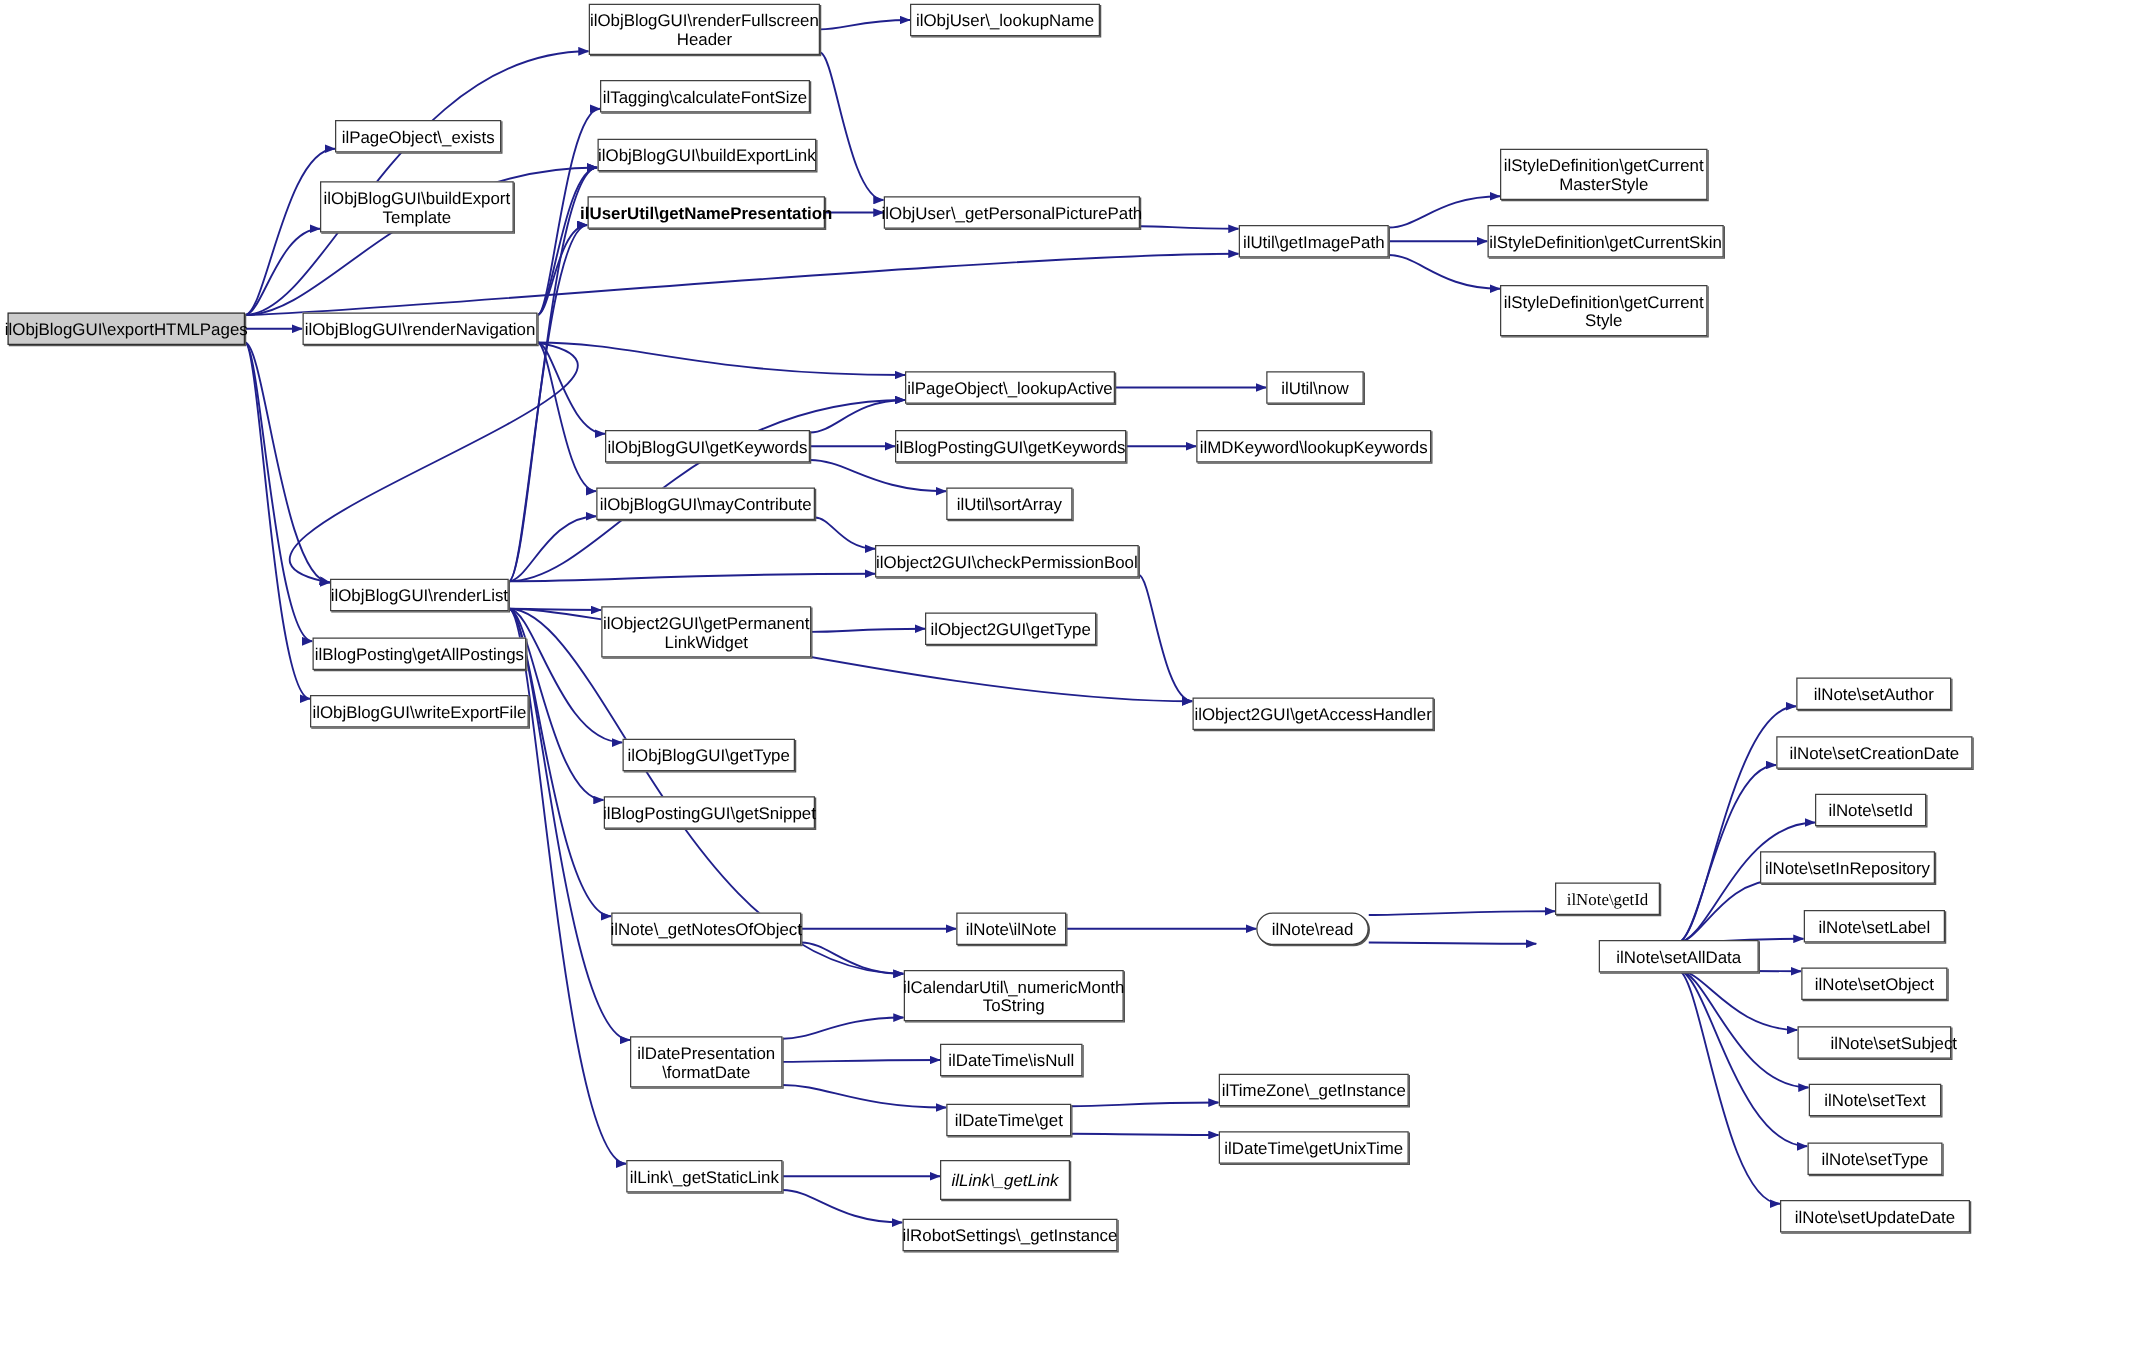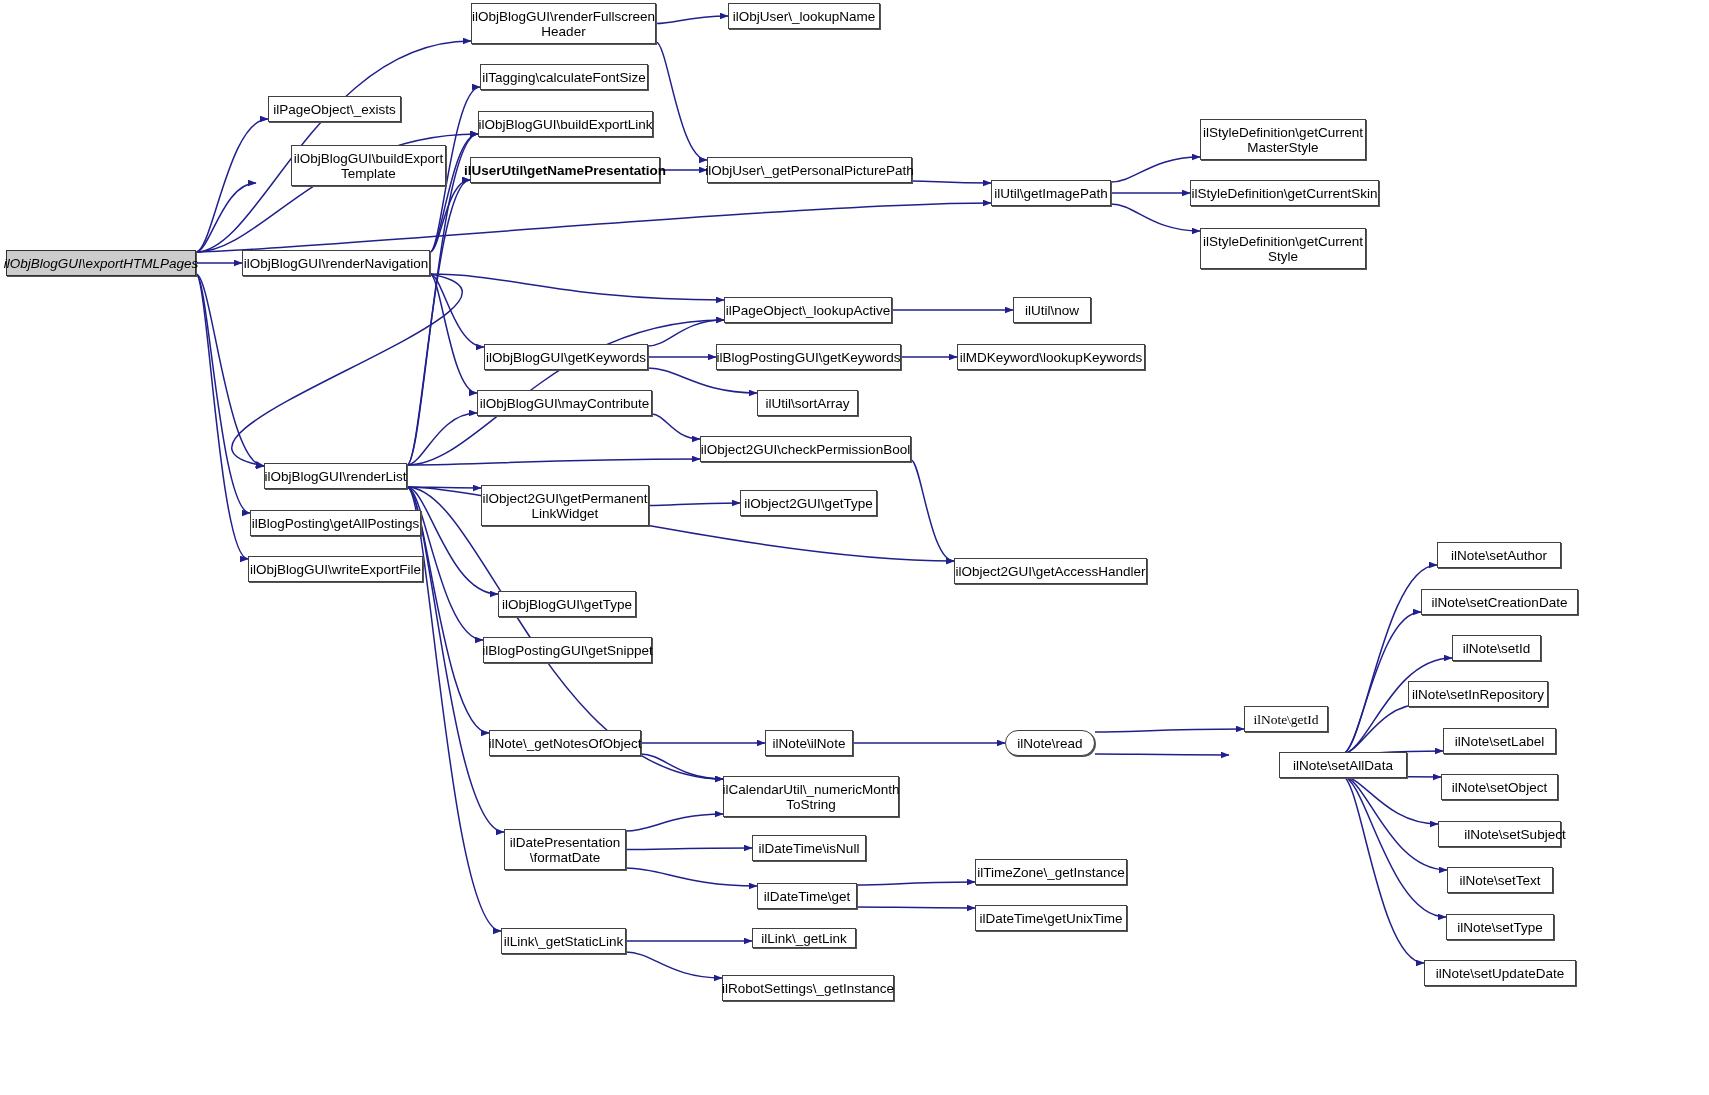--- a/index.html
+++ b/index.html
@@ -35,21 +35,20 @@
     align-items: center;
     justify-content: center;
     text-align: center;
     white-space: pre-line;
     box-shadow: 1px 1px 0 0 #555555;
     z-index: 2;
   }
   .node.root {
     background: #cccccc;
     border: 1px solid #303030;
-    font-style: italic;
   }
 </style>
 </head>
 <body>
 
 <div id="canvas">
   <svg id="edges" viewBox="0 0 1709 1095" xmlns="http://www.w3.org/2000/svg">
     <defs>
       <marker id="arrowhead" markerWidth="9" markerHeight="7" refX="8.4" refY="3.5" orient="auto" markerUnits="userSpaceOnUse">
         <polygon points="0 0, 9 3.5, 0 7" fill="#20208c"></polygon>
@@ -120,21 +119,21 @@
         <path d="M1342,776 C1369.225,776 1386.55,777 1441,777" fill="none" stroke="#20208c" stroke-width="1.5" marker-end="url(#arrowhead)"></path>
         <path d="M1342,776 C1364.176,776 1385.2,824 1438,824" fill="none" stroke="#20208c" stroke-width="1.5" marker-end="url(#arrowhead)"></path>
         <path d="M1342,776 C1366.255,776 1389.25,870 1447,870" fill="none" stroke="#20208c" stroke-width="1.5" marker-end="url(#arrowhead)"></path>
         <path d="M1342,776 C1366.024,776 1388.8,917 1446,917" fill="none" stroke="#20208c" stroke-width="1.5" marker-end="url(#arrowhead)"></path>
         <path d="M1342,776 C1360.942,776 1378.9,963 1424,963" fill="none" stroke="#20208c" stroke-width="1.5" marker-end="url(#arrowhead)"></path>
       </g>
   </svg>
   <div id="node-layer">
       <div class="node root" style="left: 6px; top: 250px; width: 190px; height: 26px;">ilObjBlogGUI\exportHTMLPages</div>
       <div class="node" style="left: 268px; top: 96px; width: 133px; height: 26px;">ilPageObject\_exists</div>
-      <div class="node" style="left: 256px; top: 145px; width: 155px; height: 41px; margin-left: 35px;">ilObjBlogGUI\buildExport
+      <div class="node" style="left: 256px; top: 145px; width: 155px; height: 41px;">ilObjBlogGUI\buildExport
 Template</div>
       <div class="node" style="left: 242px; top: 250px; width: 188px; height: 26px;">ilObjBlogGUI\renderNavigation</div>
       <div class="node" style="left: 264px; top: 463px; width: 143px; height: 26px;">ilObjBlogGUI\renderList</div>
       <div class="node" style="left: 250px; top: 510px; width: 171px; height: 26px;">ilBlogPosting\getAllPostings</div>
       <div class="node" style="left: 248px; top: 556px; width: 175px; height: 26px;">ilObjBlogGUI\writeExportFile</div>
       <div class="node" style="left: 471px; top: 3px; width: 185px; height: 41px;">ilObjBlogGUI\renderFullscreen
 Header</div>
       <div class="node" style="left: 480px; top: 64px; width: 168px; height: 26px;">ilTagging\calculateFontSize</div>
       <div class="node" style="left: 478px; top: 111px; width: 175px; height: 26px;">ilObjBlogGUI\buildExportLink</div>
       <div class="node" style="left: 470px; top: 157px; width: 190px; height: 26px; font-weight: bold;">ilUserUtil\getNamePresentation</div>
@@ -167,21 +166,21 @@
       <div class="node" style="left: 1279px; top: 752px; width: 128px; height: 26px;">ilNote\setAllData</div>
       <div class="node" style="left: 723px; top: 776px; width: 176px; height: 41px;">ilCalendarUtil\_numericMonth
 ToString</div>
       <div class="node" style="left: 504px; top: 829px; width: 122px; height: 41px;">ilDatePresentation
 \formatDate</div>
       <div class="node" style="left: 752px; top: 835px; width: 114px; height: 26px;">ilDateTime\isNull</div>
       <div class="node" style="left: 757px; top: 883px; width: 100px; height: 26px;">ilDateTime\get</div>
       <div class="node" style="left: 975px; top: 859px; width: 152px; height: 26px;">ilTimeZone\_getInstance</div>
       <div class="node" style="left: 975px; top: 905px; width: 152px; height: 26px;">ilDateTime\getUnixTime</div>
       <div class="node" style="left: 501px; top: 928px; width: 125px; height: 26px;">ilLink\_getStaticLink</div>
-      <div class="node" style="left: 752px; top: 928px; width: 104px; height: 20px;">ilLink\_getLink</div>
+      <div class="node" style="left: 752px; top: 928px; width: 104px; height: 32px; font-style: italic;">ilLink\_getLink</div>
       <div class="node" style="left: 722px; top: 975px; width: 172px; height: 26px;">ilRobotSettings\_getInstance</div>
       <div class="node" style="left: 1437px; top: 542px; width: 124px; height: 26px;">ilNote\setAuthor</div>
       <div class="node" style="left: 1421px; top: 589px; width: 157px; height: 26px;">ilNote\setCreationDate</div>
       <div class="node" style="left: 1452px; top: 635px; width: 89px; height: 26px;">ilNote\setId</div>
       <div class="node" style="left: 1408px; top: 681px; width: 140px; height: 26px;">ilNote\setInRepository</div>
       <div class="node" style="left: 1443px; top: 728px; width: 113px; height: 26px;">ilNote\setLabel</div>
       <div class="node" style="left: 1441px; top: 774px; width: 117px; height: 26px;">ilNote\setObject</div>
       <div class="node" style="left: 1438px; top: 821px; width: 123px; height: 26px; padding-left: 31px;">ilNote\setSubject</div>
       <div class="node" style="left: 1447px; top: 867px; width: 106px; height: 26px;">ilNote\setText</div>
       <div class="node" style="left: 1446px; top: 914px; width: 108px; height: 26px;">ilNote\setType</div>

